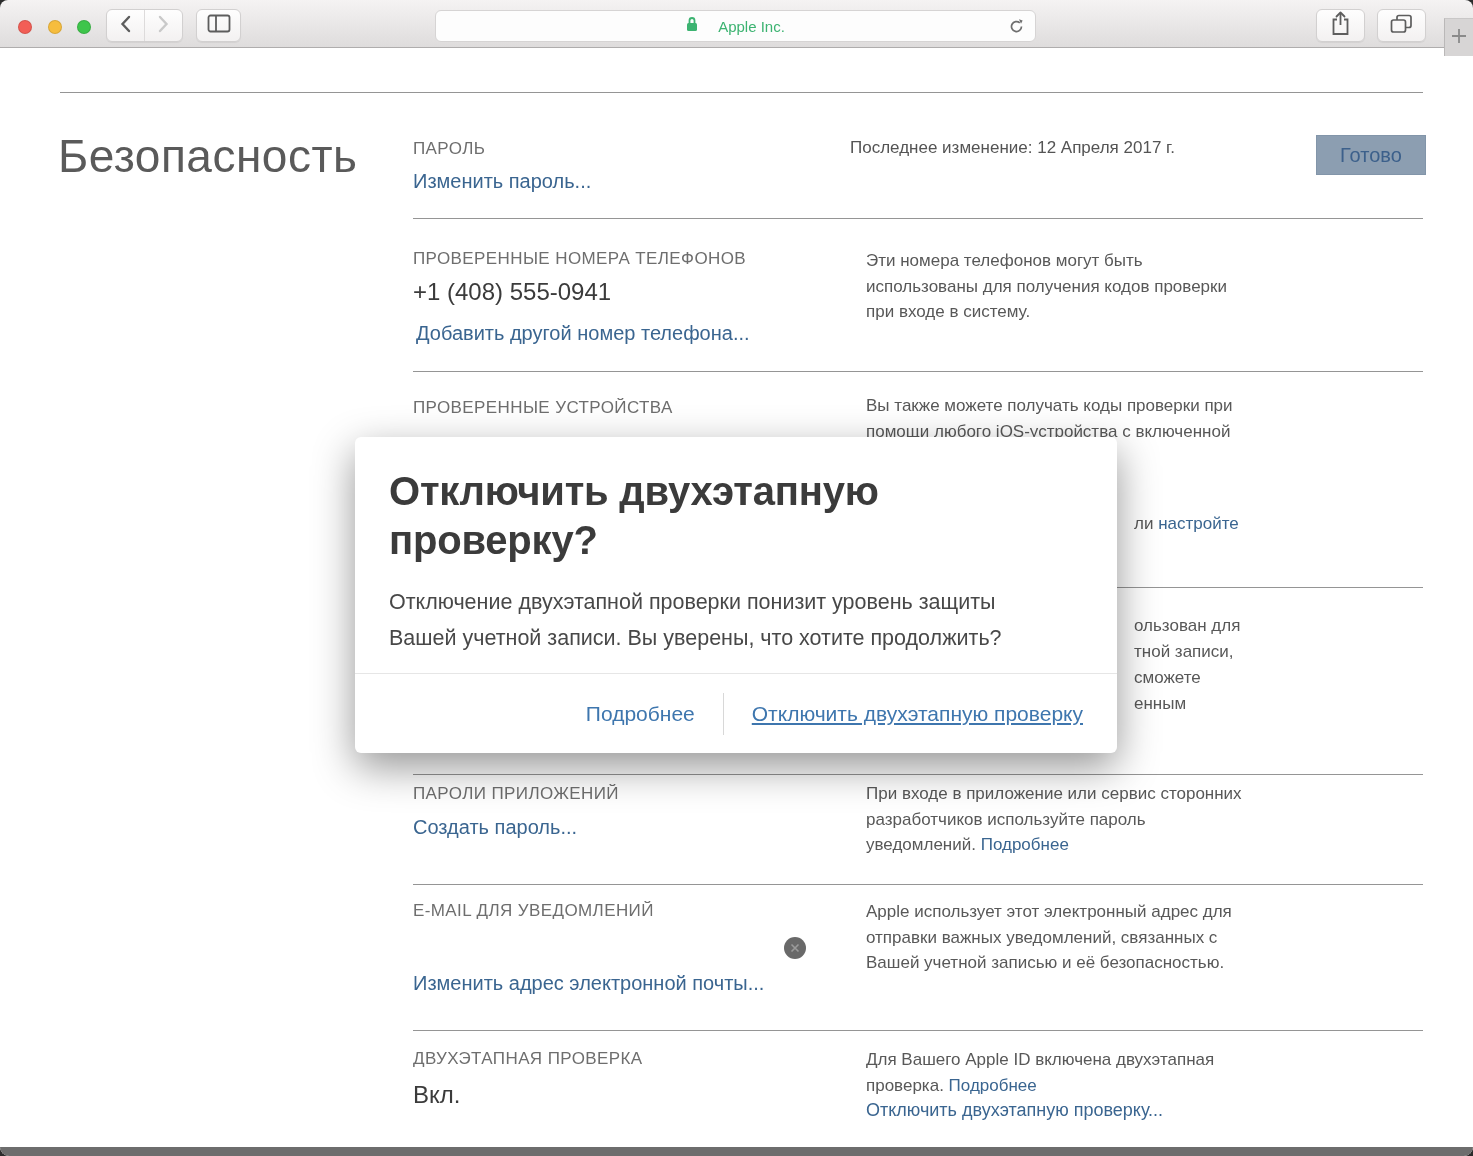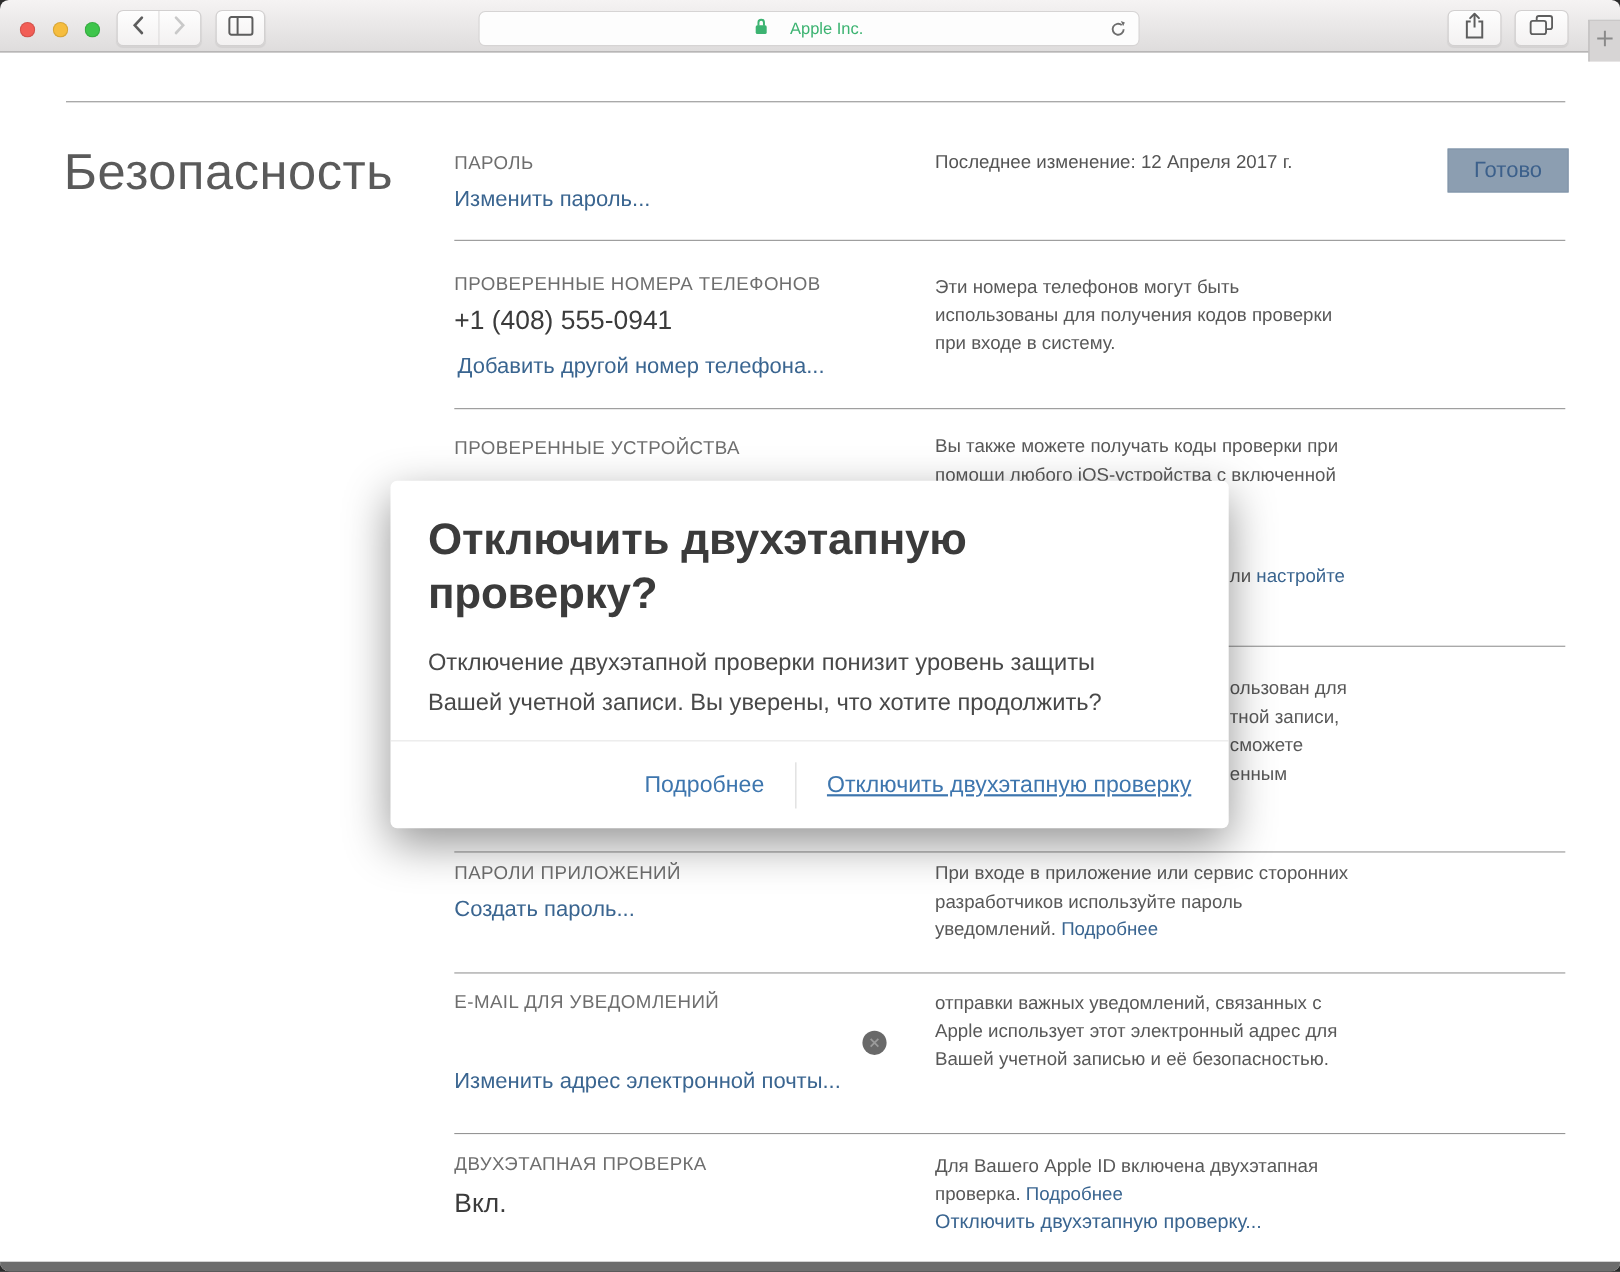--- a/index.html
+++ b/index.html
@@ -32,21 +32,21 @@
   
   .content{position:absolute;left:0;top:47px;width:1473px;height:1109px;background:#ffffff;
     border-radius:0 0 9px 9px;overflow:hidden;z-index:1;}
   .botband{position:absolute;left:0;bottom:0;width:100%;height:9px;background:#6d6d6d;}
   .abs{position:absolute;}
   .divider{position:absolute;height:1px;background:#959595;}
   .pgtitle{font-size:46px;font-weight:300;color:#5a5a5a;letter-spacing:.5px;}
   .lbl{font-size:17px;color:#6e6e6e;letter-spacing:.4px;}
   .val{font-size:24px;color:#3b3b3b;}
   .lnk{font-size:20px;color:#3a6590;cursor:pointer;}
-  .desc{font-size:17px;color:#585858;line-height:25.5px;}
+  .desc{font-size:17px;color:#585858;line-height:25.5px;margin-left:16px;}
   .desc a, .ilnk{color:#3a6590;text-decoration:none;cursor:pointer;}
   .note{font-size:17px;color:#545454;}
   .donebtn{position:absolute;left:1316px;top:88px;width:110px;height:40px;box-sizing:border-box;
     background:#8c9eb1;border:1px solid #8295a9;border-radius:0;
     display:flex;align-items:center;justify-content:center;
     font-size:20px;color:#3c608b;cursor:pointer;}
   .removeicon{position:absolute;left:784px;top:890px;width:22px;height:22px;border-radius:50%;
     background:#696969;display:flex;align-items:center;justify-content:center;cursor:pointer;}
   
   .modal{position:absolute;left:355px;top:390px;width:762px;height:316px;background:#ffffff;
@@ -189,22 +189,22 @@
     <div class="divider" style="left:413px;top:837px;width:1010px;"></div>
 
     <div class="abs lbl" style="left:413px;top:854px;">E-MAIL ДЛЯ УВЕДОМЛЕНИЙ</div>
     <div class="removeicon">
       <svg width="10" height="10" viewBox="0 0 10 10">
           <path d="M1.5 1.5 L8.5 8.5 M8.5 1.5 L1.5 8.5" stroke="#9b9b9b" stroke-width="1.6"></path>
         </svg>
     </div>
     <div class="abs lnk" style="left:413px;top:925px;">Изменить адрес электронной почты...</div>
     <div class="abs desc" style="left:850px;top:852px;">
+      <div>Apple использует этот электронный адрес для</div>
       <div>отправки важных уведомлений, связанных с</div>
-      <div>Apple использует этот электронный адрес для</div>
       <div>Вашей учетной записью и её безопасностью.</div>
     </div>
     <div class="divider" style="left:413px;top:983px;width:1010px;"></div>
 
     <div class="abs lbl" style="left:413px;top:1002px;">ДВУХЭТАПНАЯ ПРОВЕРКА</div>
     <div class="abs val" style="left:413px;top:1034px;">Вкл.</div>
     <div class="abs desc" style="left:850px;top:1000px;">
       <div>Для Вашего Apple ID включена двухэтапная</div>
       <div><span>проверка. </span><span class="ilnk">Подробнее</span></div>
       <div style="font-size:18px;"><span class="ilnk">Отключить двухэтапную проверку...</span></div>

